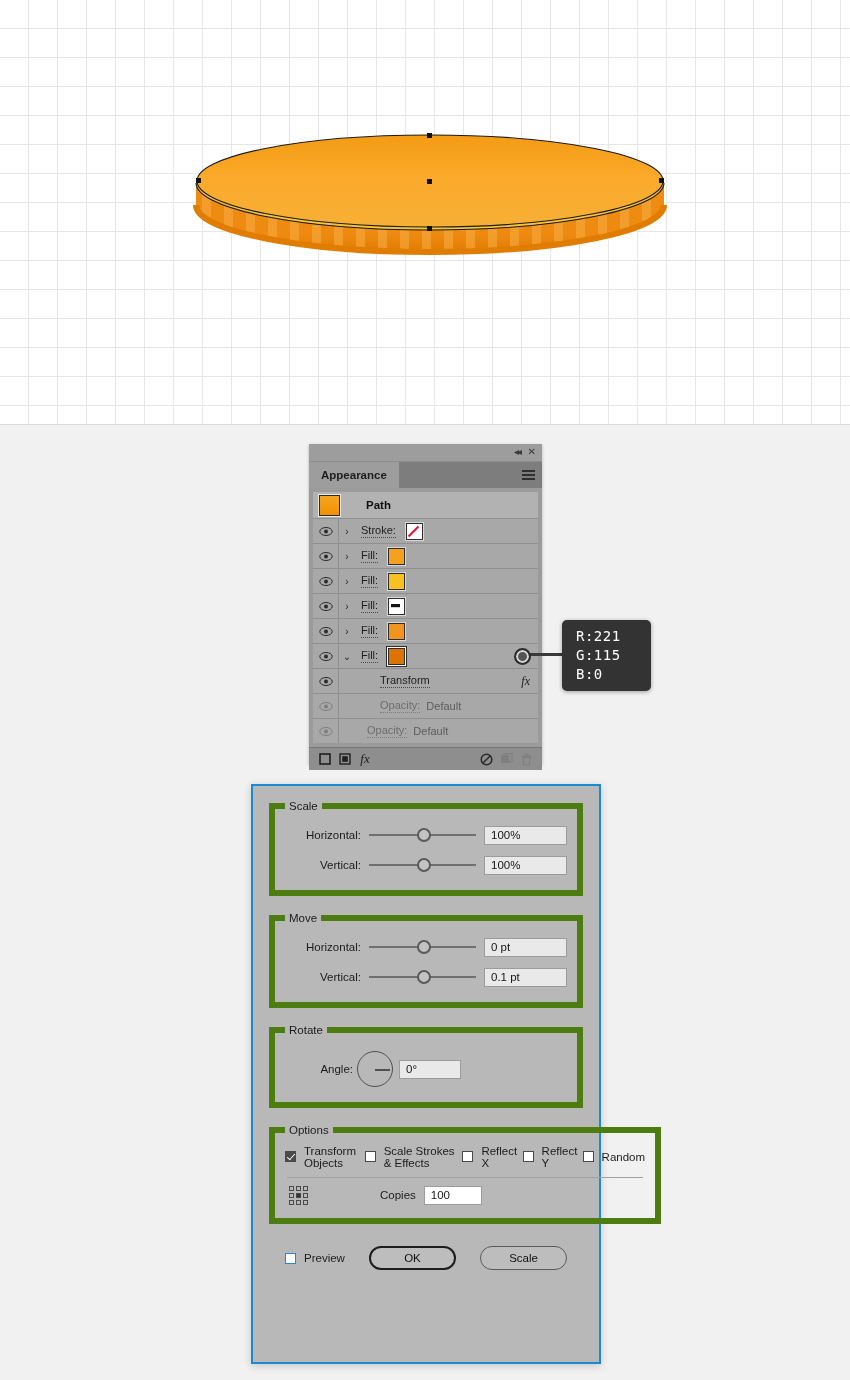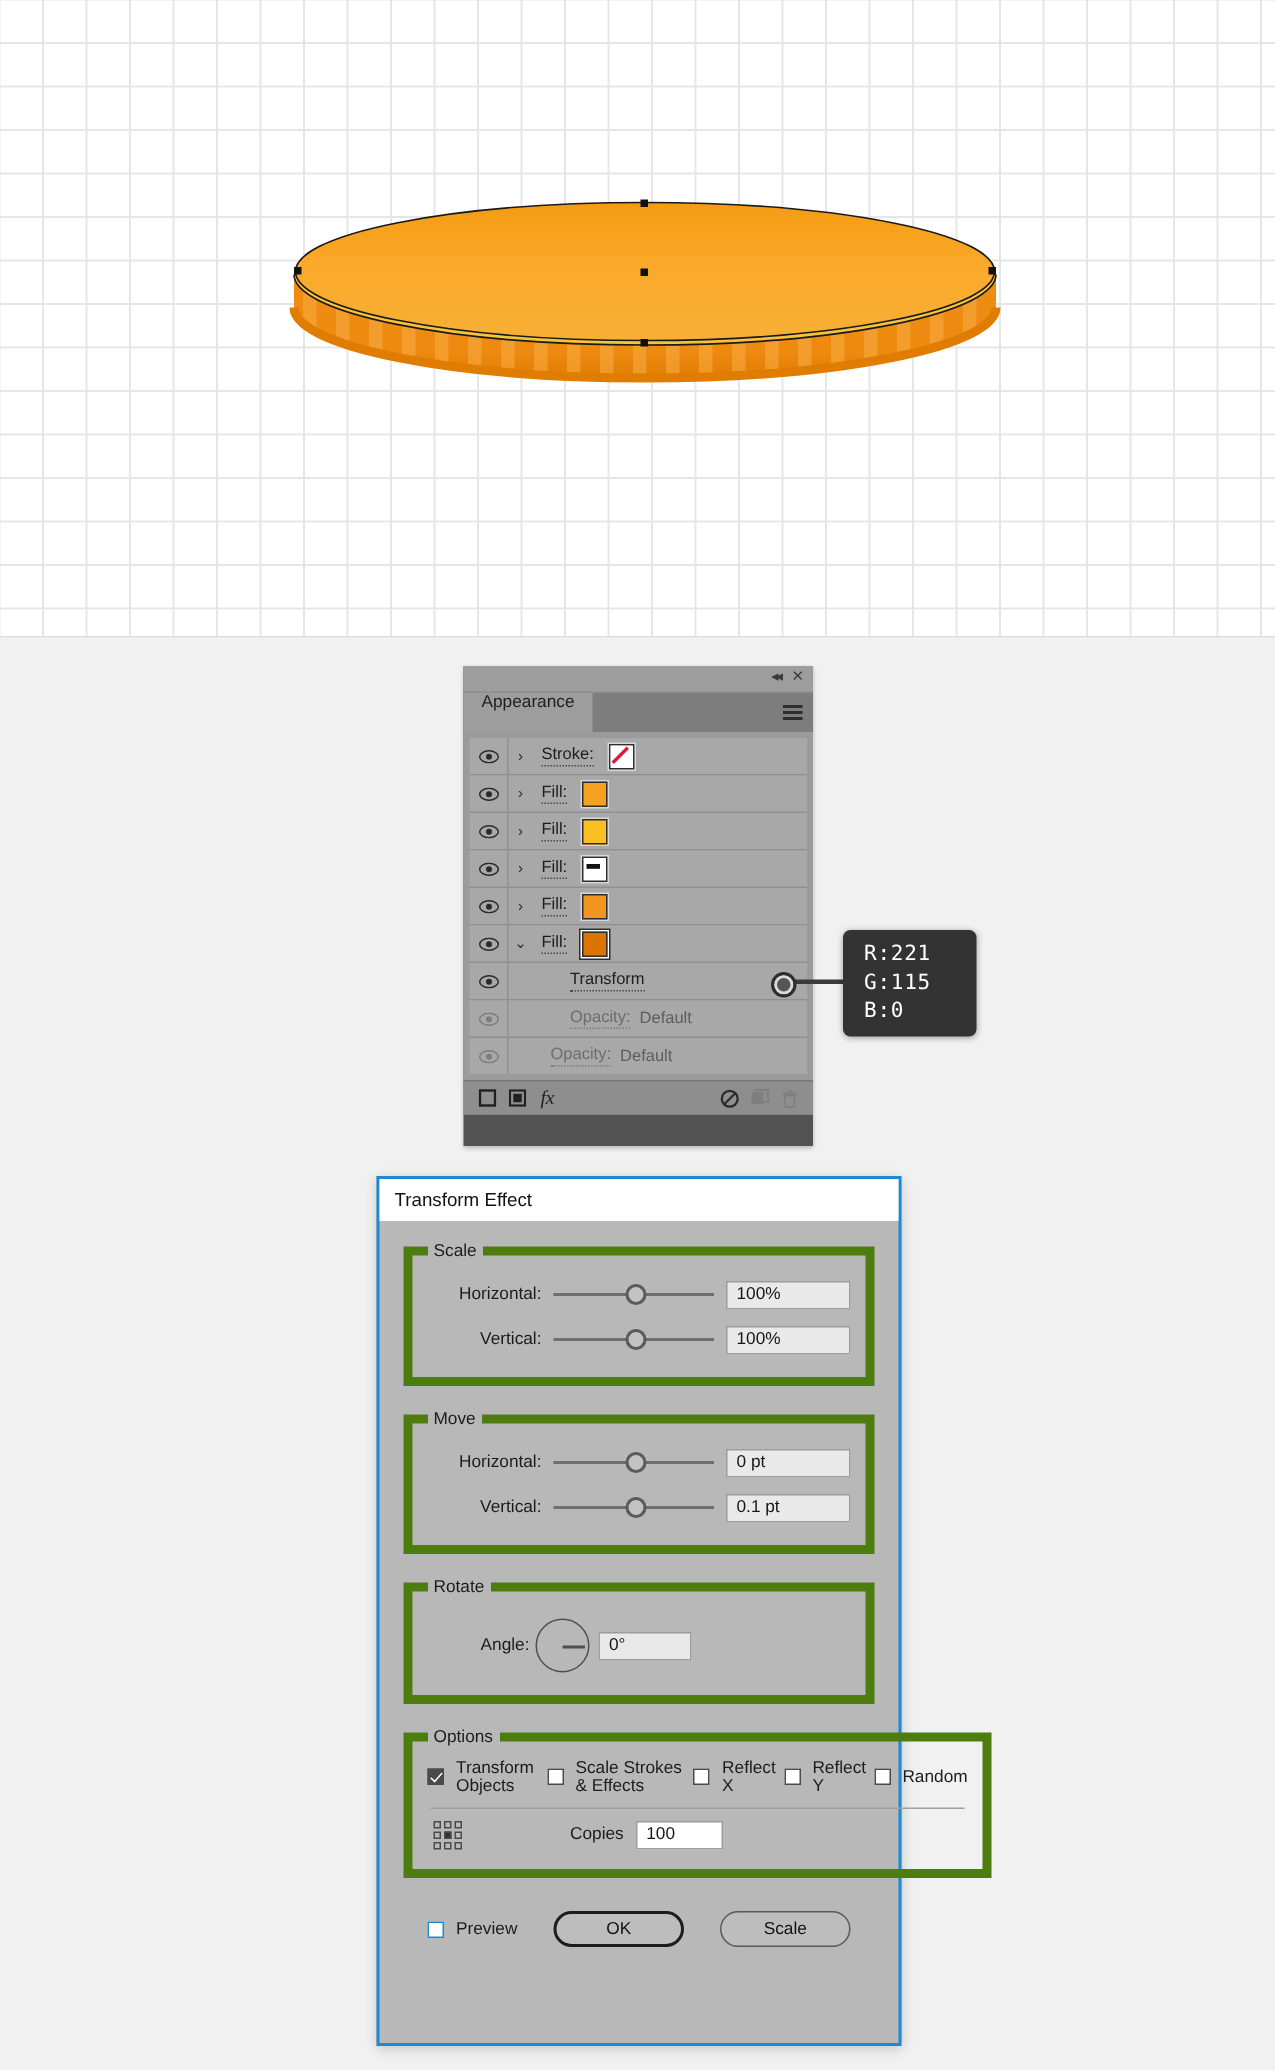--- a/index.html
+++ b/index.html
@@ -37,21 +37,21 @@
     position:absolute;top:2px;color:#3a3a3a;font-size:10px;line-height:12px;
     font-family:"DejaVu Sans", sans-serif;
   }
   .collapse-ic{right:22px;letter-spacing:-2px;}
   .close-ic{right:6px;font-size:11px;}
   .panel-tabrow{
     height:26px;background:#7d7d7d;display:flex;align-items:stretch;position:relative;
   }
   .panel-tab{
     background:#9d9d9d;color:#1e1e1e;font-size:11.5px;
-    padding:0 12px;display:flex;align-items:flex-start;
+    padding:0 12px;display:flex;align-items:center;font-weight:bold;
   }
   .panel-tab-filler{flex:1;}
   .panel-menu{
     position:absolute;right:7px;top:8px;width:13px;height:10px;
     display:flex;flex-direction:column;justify-content:space-between;
   }
   .panel-menu i{display:block;height:1.6px;background:#2e2e2e;}
   .panel-body{background:#9b9b9b;padding:4px 4px 0 4px;}
 
   .ap-row{
@@ -276,20 +276,24 @@
     <div class="panel-tab-filler"></div>
     <div class="panel-menu">
         <i></i>
         <i></i>
         <i></i>
       </div>
   </div>
 
   <div class="panel-body">
 
+    <div class="ap-row header-row">
+      <div class="thumb"></div>
+      <div class="ap-title">Path</div>
+    </div>
 
     <div class="ap-row">
       <div class="ap-eye">
         <svg width="14" height="9" viewBox="0 0 14 9">
             <ellipse cx="7" cy="4.5" rx="6.2" ry="4" fill="none" stroke="#2b2b2b" stroke-width="1"></ellipse>
             <circle cx="7" cy="4.5" r="2" fill="#2b2b2b"></circle>
           </svg>
       </div>
       <div class="ap-disc">›</div>
       <div class="ap-label">Stroke:</div>
@@ -439,23 +443,20 @@
 
 <div id="tt-line"></div>
 <div id="tt-dot"></div>
 <div id="rgb-tooltip">
   <div>R:221</div>
   <div>G:115</div>
   <div>B:0</div>
 </div>
 
 <div id="dialog">
-  <div class="dlg-title">
-    <span>Transform Effect</span>
-  </div>
 
   <div class="dlg-body">
 
     <fieldset class="grp">
       <legend>Scale</legend>
       <div class="ctl-row">
         <div class="ctl-lbl">Horizontal:</div>
         <div class="slider">
             <div class="trk"></div>
             <div class="knob"></div>

